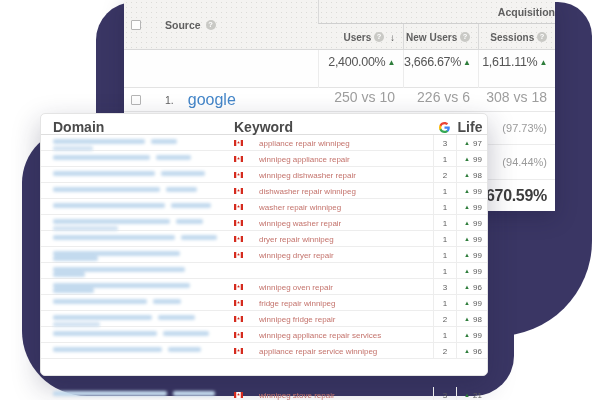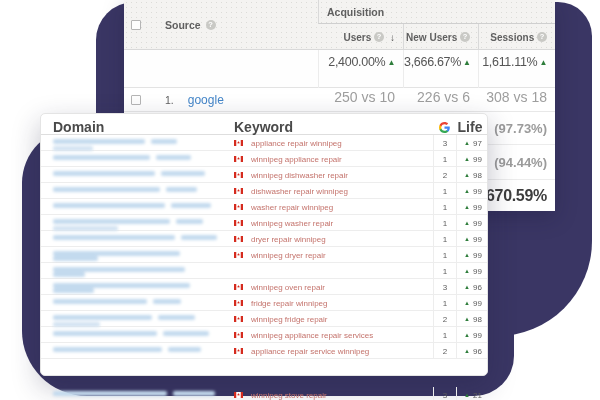--- a/index.html
+++ b/index.html
@@ -11,21 +11,21 @@
   .blob-a{left:96px;top:2px;width:496px;height:334px;border-radius:38px 34px 95px 60px;}
   .blob-b{left:22px;top:128px;width:492px;height:268px;border-radius:55px 22px 40px 65px;}
 
   
   .ga-card{position:absolute;left:124px;top:0;width:431px;height:211px;background:#fff;
            box-shadow:0 6px 20px rgba(20,18,50,.25);}
   .ga-head{position:absolute;left:0;top:0;width:431px;height:50px;background:#f4f3f1;
            background-image:radial-gradient(#dcdcd8 0.8px,transparent 0.9px);background-size:5px 5px;
            border-bottom:1px solid #d9d9d9;}
   .ga-acq-band{position:absolute;left:194px;top:0;width:237px;height:24px;
-               border-bottom:1px solid #cfcfcf;border-left:1px solid #d9d9d9;}
+               border-bottom:1px solid #cfcfcf;border-left:1px solid #d9d9d9;text-align:right;}
   .ga-acq-label{font-size:10.5px;font-weight:bold;color:#5f5f5f;padding:6px 0 0 8px;}
   .ga-metric-head{position:absolute;top:24px;height:26px;display:flex;align-items:center;
                   justify-content:flex-end;padding-right:8px;font-size:10px;font-weight:bold;color:#5f5f5f;}
   .mh-users{left:194px;width:85px;}
   .mh-new{left:279px;width:75px;border-left:1px solid #d9d9d9;}
   .mh-sess{left:354px;width:77px;border-left:1px solid #d9d9d9;}
   .ga-src-cell{position:absolute;left:0;top:0;width:194px;height:50px;display:flex;align-items:center;}
   .cb{display:inline-block;width:10px;height:10px;border:1px solid #b5b5b5;background:#fdfdfd;
       border-radius:1px;}
   .cb-head{margin:0 0 0 7px;}
@@ -39,46 +39,46 @@
   .sc-users{left:194px;width:85px;border-left:1px solid #ececec;}
   .sc-new{left:279px;width:75px;border-left:1px solid #ececec;}
   .sc-sess{left:354px;width:77px;border-left:1px solid #ececec;}
   .sum-pct{font-size:12.5px;font-weight:normal;color:#555;white-space:nowrap;letter-spacing:-.3px;}
   .up{color:#2e7d3b;font-size:8px;vertical-align:1px;margin-left:2px;}
   .sum-vs{font-size:14px;color:#9e9e9e;margin-top:20px;white-space:nowrap;}
   .ga-row{position:absolute;left:0;top:88px;width:431px;height:24px;border-bottom:1px solid #e8e8e8;
           display:flex;align-items:center;}
   .cb-row{margin-left:7px;}
   .ga-row-idx{margin-left:24px;font-size:10.5px;color:#616161;}
-  .ga-row-link{margin-left:14px;font-size:12px;color:#4486c9;cursor:pointer;}
+  .ga-row-link{margin-left:14px;font-size:16px;color:#4486c9;cursor:pointer;}
   .ga-sub{position:absolute;left:0;width:431px;border-bottom:1px solid #ececec;
           display:flex;align-items:center;justify-content:flex-end;padding-right:8px;}
   .sub-a{top:112px;height:33px;}
   .sub-b{top:145px;height:35px;}
   .sub-c{top:180px;height:31px;border-bottom:none;}
   .big-num{font-size:11px;font-weight:bold;color:#3d3d3d;}
-  .pct-gray{font-size:13px;color:#9b9b9b;margin-left:19px;font-weight:bold;}
+  .pct-gray{font-size:11px;color:#9b9b9b;margin-left:19px;}
   .chg{font-size:16px;font-weight:bold;color:#3d3d3d;letter-spacing:-.3px;text-align:right;}
 
   
   .kw-card{position:absolute;left:40px;top:113px;width:448px;height:263px;background:#fff;
            border-radius:5px;border:1px solid #e4e4e4;box-shadow:0 10px 28px rgba(30,28,60,.28);}
   .kw-head{position:absolute;left:0;top:0;width:100%;height:21px;border-bottom:1px solid #dedede;
            font-size:14px;font-weight:bold;color:#4a4a4a;}
   .kh-domain{position:absolute;left:12px;top:5px;}
   .kh-keyword{position:absolute;left:193px;top:5px;}
   .kh-g{position:absolute;left:392px;width:23px;top:4px;text-align:center;}
   .kh-life{position:absolute;left:415px;width:28px;top:5px;text-align:center;}
   .kw-rows{position:absolute;left:0;top:21px;width:100%;height:240px;}
   .kw-row{position:relative;width:100%;height:16px;border-bottom:1px solid #ededed;}
   .kw-row:last-child{border-bottom:none;margin-top:28px;}
   .cell-domain{position:absolute;left:12px;top:4px;width:170px;filter:blur(1.6px);line-height:0;}
   .blur-seg{display:inline-block;height:5px;background:#c3daee;border-radius:2px;margin-right:6px;}
   .blur-seg.line2{display:block;margin-top:2px;background:#d3e3f2;}
-  .cell-kw{position:absolute;left:193px;top:0;height:16px;display:flex;align-items:center;gap:8px;
+  .cell-kw{position:absolute;left:193px;top:0;height:16px;display:flex;align-items:center;gap:16px;
            font-size:8px;color:#c4736c;white-space:nowrap;}
   .cell-g{position:absolute;left:392px;width:23px;top:0;height:16px;display:flex;align-items:center;
           justify-content:center;font-size:8px;color:#5c5c5c;border-left:1px solid #ededed;}
   .cell-life{position:absolute;left:415px;width:33px;top:0;height:16px;display:flex;align-items:center;
              justify-content:center;gap:3px;font-size:8px;color:#5c5c5c;border-left:1px solid #ededed;}
   .life-up{color:#2e7d3b;font-size:6px;}
   .flag{display:inline-block;width:9px;height:6px;flex:none;}
   .gicon{width:11px;height:11px;display:inline-block;vertical-align:middle;}
 </style>
 </head>

